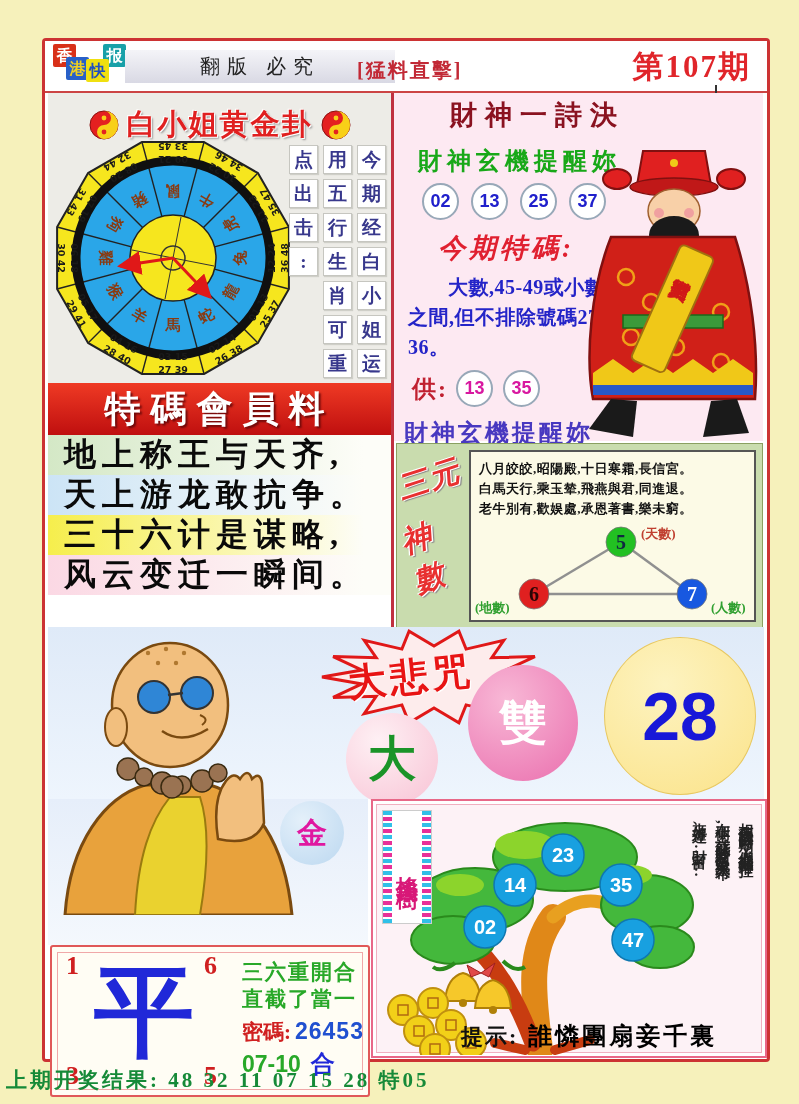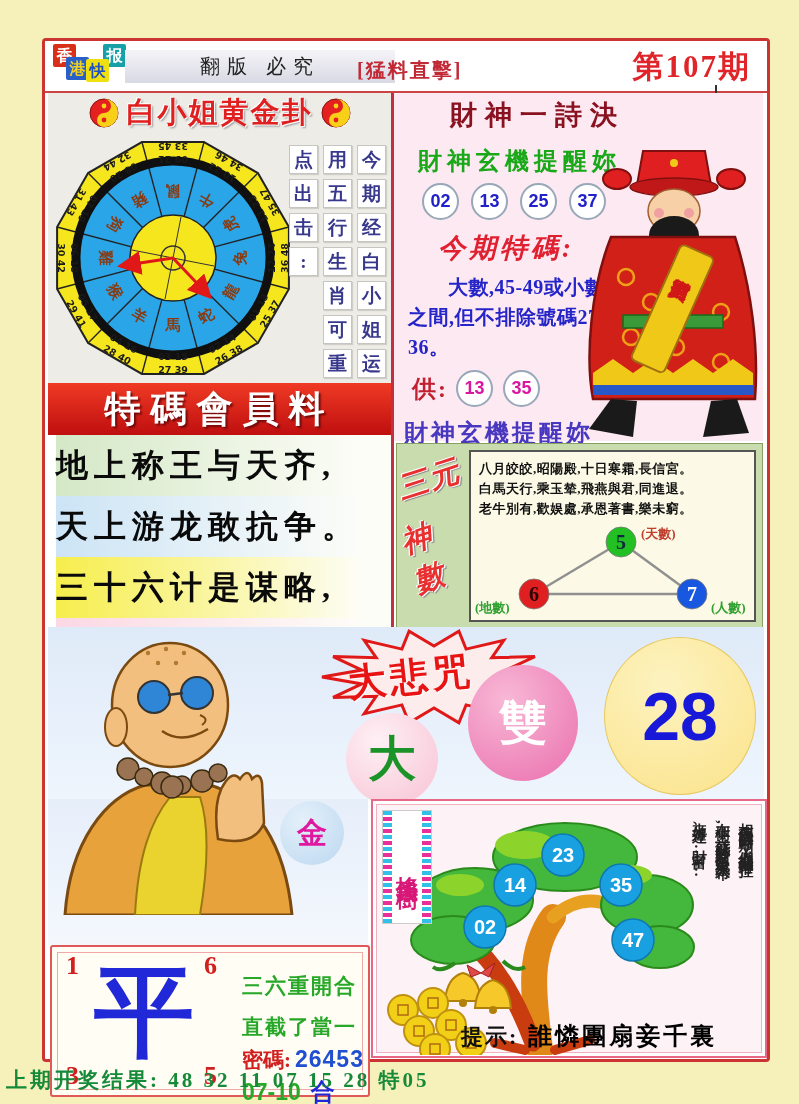--- a/index.html
+++ b/index.html
@@ -15,37 +15,37 @@
   .notice-strip{position:absolute;left:80px;top:9px;width:270px;height:33px;
                 background:linear-gradient(180deg,#f4f4f8,#d9d9e4);display:flex;align-items:center;justify-content:center;}
   .notice-strip span{font-size:20px;font-weight:normal;color:#222;letter-spacing:7px;}
   .main-title{position:absolute;left:312px;top:16px;font-size:20px;font-weight:bold;color:#c22936;letter-spacing:2px;}
   .issue{position:absolute;right:16px;top:5px;font-size:31px;font-weight:bold;color:#e0252a;letter-spacing:2px;}
   .issue-bracket{position:absolute;right:10px;top:44px;width:40px;height:11px;
                  border-left:2px solid #333;border-bottom:2px solid #333;}
   .divider-v{position:absolute;left:346px;top:52px;width:3px;height:534px;background:#c03040;}
   
   .goldbox{position:absolute;left:3px;top:52px;width:343px;height:290px;background:#edece7;}
-  .gold-title-row{display:flex;align-items:center;justify-content:center;gap:8px;padding-top:0;}
+  .gold-title-row{display:flex;align-items:center;justify-content:center;gap:8px;padding-top:12px;}
   .yinyang{width:30px;height:30px;}
   .gold-title{font-size:29px;font-weight:bold;color:#e02020;letter-spacing:2px;
               text-shadow:1px 1px 0 #fff,-1px -1px 0 #fff,2px 2px 2px #999;}
   .wheel{position:absolute;left:2px;top:42px;width:246px;height:246px;}
   .char-grid{position:absolute;right:5px;top:52px;display:flex;gap:5px;align-items:flex-start;}
   .cg-col{display:flex;flex-direction:column;gap:5px;}
   .cbox{width:27px;height:27px;background:#fff;border:1px solid #c6c6c0;box-shadow:1px 1px 1px #cfcfc8;
         font-size:19px;font-weight:bold;color:#38388c;line-height:27px;text-align:center;}
   
   .member-banner{position:absolute;left:3px;top:342px;width:343px;height:52px;
                  background:linear-gradient(180deg,#ef3a24,#bf0f0f);color:#fff;font-size:36px;font-weight:bold;
                  letter-spacing:10px;display:flex;align-items:center;justify-content:center;
                  text-shadow:2px 2px 2px #700a0a;}
   .poem{position:absolute;left:3px;top:394px;width:343px;height:192px;}
-  .poem-line{height:61px;display:flex;align-items:center;padding-left:0;
-             font-size:32px;font-weight:bold;color:#0a0a0a;letter-spacing:6px;margin-left:8px;}
+  .poem-line{height:40px;display:flex;align-items:center;padding-left:16px;
+             font-size:32px;font-weight:bold;color:#0a0a0a;letter-spacing:6px;}
   
   .right-panel{position:absolute;left:349px;top:52px;width:369px;height:348px;background:#fde9f2;}
   .fs-title{margin:4px 0 12px 56px;font-size:27px;font-weight:bold;color:#8a1220;letter-spacing:8px;}
   .fs-verse{margin:4px 0 0 24px;font-size:24px;font-weight:bold;color:#18a818;letter-spacing:5px;}
   .num-row{margin:6px 0 0 28px;display:flex;gap:12px;}
   .circle-num{width:33px;height:33px;border-radius:50%;border:2px solid #98a8b8;background:#fff;
               display:inline-flex;align-items:center;justify-content:center;
               font-size:18px;font-weight:bold;color:#2020cc;font-family:"Liberation Sans",sans-serif;}
   .circle-num.magenta{color:#d818a0;}
   .fs-label{margin:10px 0 0 44px;font-size:27px;font-weight:bold;font-style:italic;color:#e02030;letter-spacing:4px;}
@@ -86,21 +86,21 @@
           background:radial-gradient(circle at 40% 30%,#fdf3c0,#fbe38a);border:1px solid #e8c860;}
   .cir-jin{left:232px;top:174px;width:64px;height:64px;font-size:30px;
           background:radial-gradient(circle at 35% 30%,#e4f0fa,#bcd8f0);}
   
   .bl-box{position:absolute;left:2px;top:318px;width:316px;height:148px;background:#fffdf4;
           border:2px solid #e05858;border-radius:3px;box-shadow:inset 0 0 0 5px #fffdf4,inset 0 0 0 6px #f0a8a8;}
   .bl-corner{position:absolute;font-size:26px;font-weight:bold;color:#d02020;}
   .bc0{left:14px;top:4px;}.bc1{left:152px;top:4px;}.bc2{left:14px;bottom:4px;}.bc3{left:152px;bottom:4px;}
   .big-char{position:absolute;left:42px;top:8px;font-size:100px;font-weight:bold;color:#2028d8;line-height:1.15;}
   .bl-right{position:absolute;left:190px;top:12px;width:122px;}
-  .bl-green div{font-size:21px;font-weight:bold;color:#28a828;letter-spacing:2px;line-height:1.3;margin-top:14px;}
+  .bl-green div{font-size:21px;font-weight:bold;color:#28a828;letter-spacing:2px;line-height:1.3;}
   .bl-code{margin-top:4px;white-space:nowrap;}
   .code-label{font-size:21px;font-weight:bold;color:#d02020;}
   .code-value{font-size:23px;font-weight:bold;color:#2050d0;font-family:"Liberation Sans",sans-serif;letter-spacing:1px;}
   .bl-range{margin-top:2px;}
   .range-val{font-size:23px;font-weight:bold;color:#28a828;font-family:"Liberation Sans",sans-serif;}
   .range-suffix{font-size:24px;font-weight:bold;color:#2028d8;margin-left:6px;}
   
   .tree-box{position:absolute;left:323px;top:172px;width:392px;height:255px;background:#fdf2f6;
             border:2px solid #e86888;box-shadow:inset 0 0 0 3px #fff,inset 0 0 0 4px #f0b0c0;}
   #tree-svg{position:absolute;left:2px;top:4px;width:330px;height:250px;}

